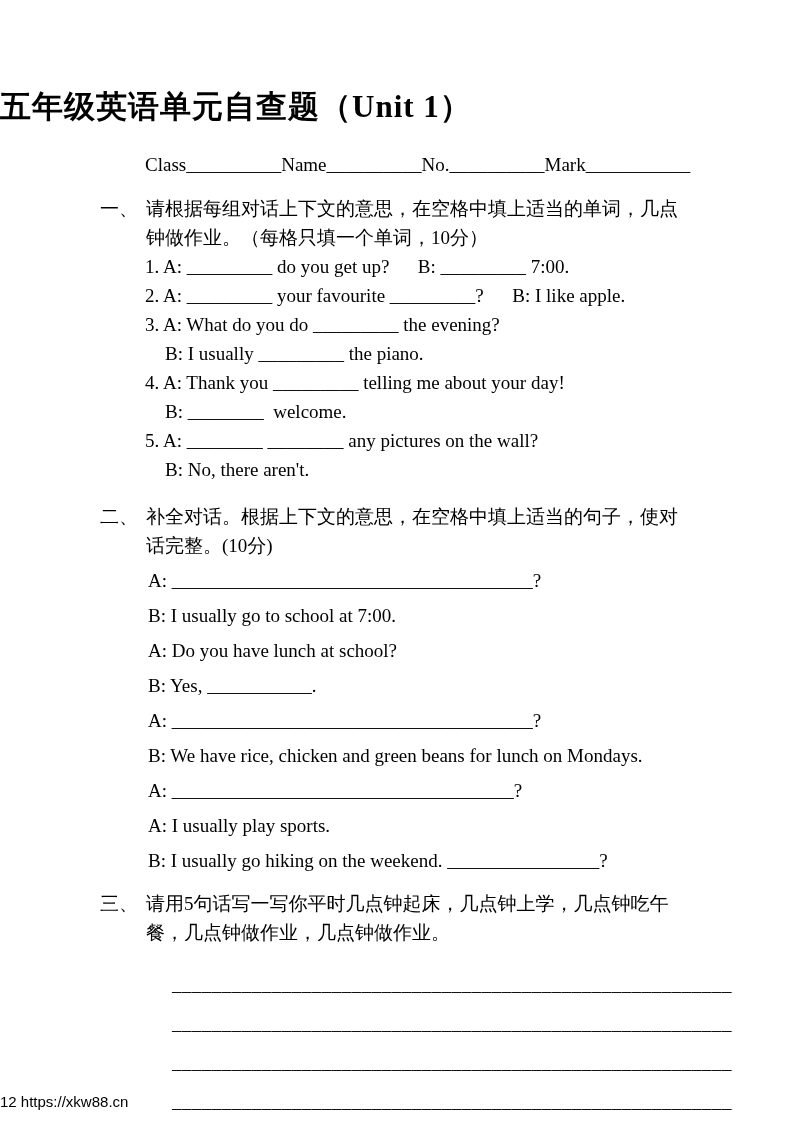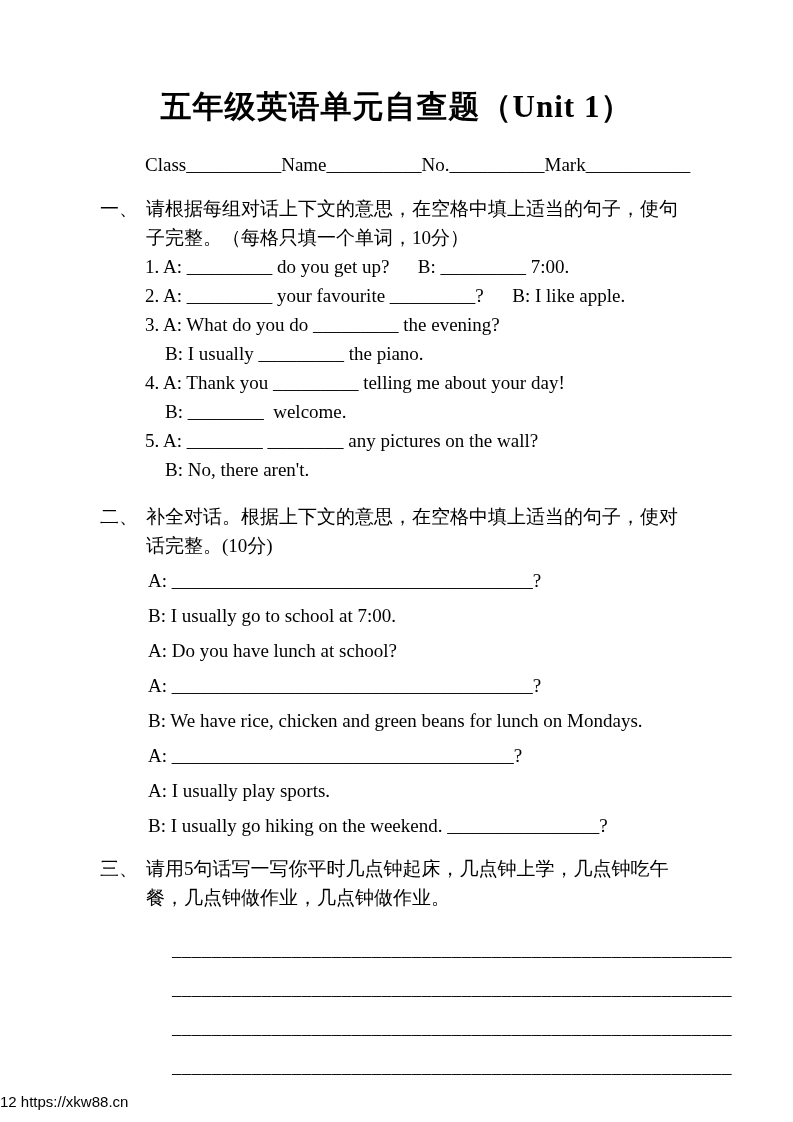--- a/index.html
+++ b/index.html
@@ -16,21 +16,21 @@
   }
   .page {
     position: relative;
     width: 793px;
     height: 1122px;
     overflow: hidden;
   }
   .title {
     margin: 0;
     padding-top: 86px;
-    text-align: center;
+    text-align: left;
     font-size: 31px;
     font-weight: bold;
     letter-spacing: 1px;
   }
   .content {
     padding: 0 44px 0 100px;
   }
   .student-line {
     margin: 26px 0 0 45px;
     font-size: 19px;
@@ -97,41 +97,42 @@
 <div class="page">
 
   <h1 class="title">五年级英语单元自查题（Unit 1）</h1>
 
   <div class="content">
 
     <div class="student-line">Class__________Name__________No.__________Mark___________</div>
 
     <div class="section-head">
       <span class="sec-num">一、</span>
-      <div class="sec-text">请根据每组对话上下文的意思，在空格中填上适当的句子，使句子完整。（每格只填一个单词，10分）</div>
+      <div class="sec-text">请根据每组对话上下文的意思，在空格中填上适当的单词，几点钟做作业。（每格只填一个单词，10分）</div>
     </div>
     <div class="s1-lines">
       <div class="line">1. A: _________ do you get up?      B: _________ 7:00.</div>
       <div class="line">2. A: _________ your favourite _________?      B: I like apple.</div>
       <div class="line">3. A: What do you do _________ the evening?</div>
       <div class="line sub">B: I usually _________ the piano.</div>
       <div class="line">4. A: Thank you _________ telling me about your day!</div>
       <div class="line sub">B: ________  welcome.</div>
       <div class="line">5. A: ________ ________ any pictures on the wall?</div>
       <div class="line sub">B: No, there aren't.</div>
     </div>
 
     <div class="section-head">
       <span class="sec-num">二、</span>
       <div class="sec-text">补全对话。根据上下文的意思，在空格中填上适当的句子，使对话完整。(10分)</div>
     </div>
     <div class="s2-lines">
       <div class="line">A: ______________________________________?</div>
       <div class="line">B: I usually go to school at 7:00.</div>
       <div class="line">A: Do you have lunch at school?</div>
+      <div class="line">B: Yes, ___________.</div>
       <div class="line">A: ______________________________________?</div>
       <div class="line">B: We have rice, chicken and green beans for lunch on Mondays.</div>
       <div class="line">A: ____________________________________?</div>
       <div class="line">A: I usually play sports.</div>
       <div class="line">B: I usually go hiking on the weekend. ________________?</div>
     </div>
 
     <div class="section-head">
       <span class="sec-num">三、</span>
       <div class="sec-text">请用5句话写一写你平时几点钟起床，几点钟上学，几点钟吃午餐，几点钟做作业，几点钟做作业。</div>

